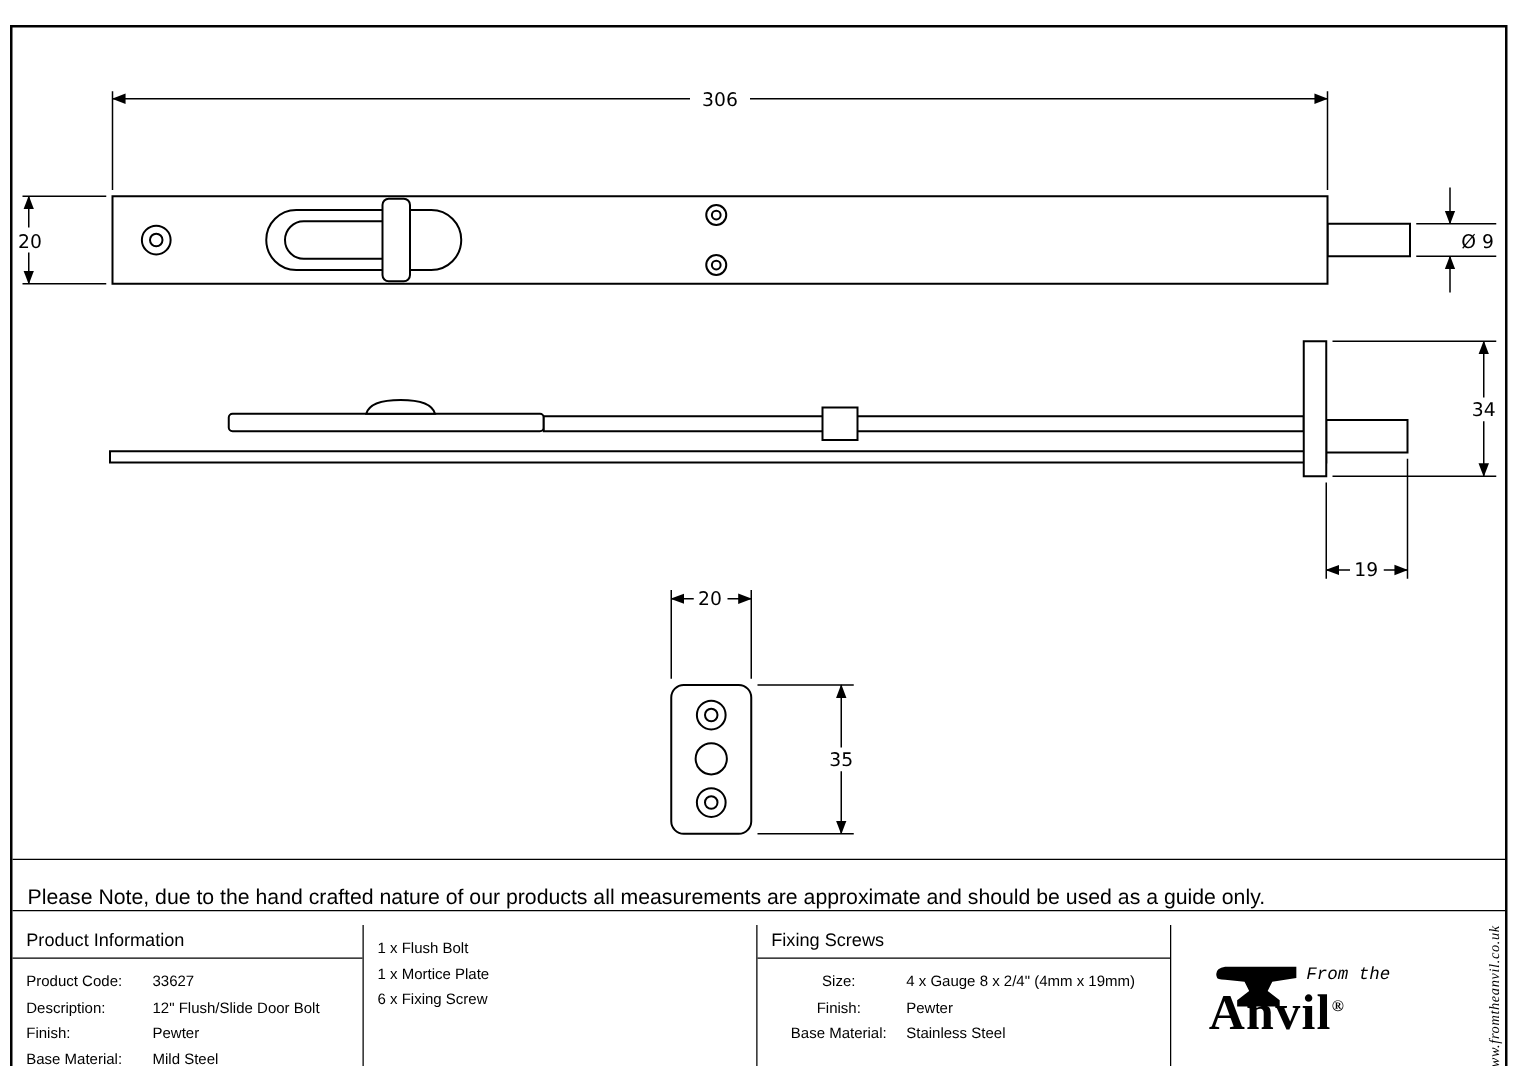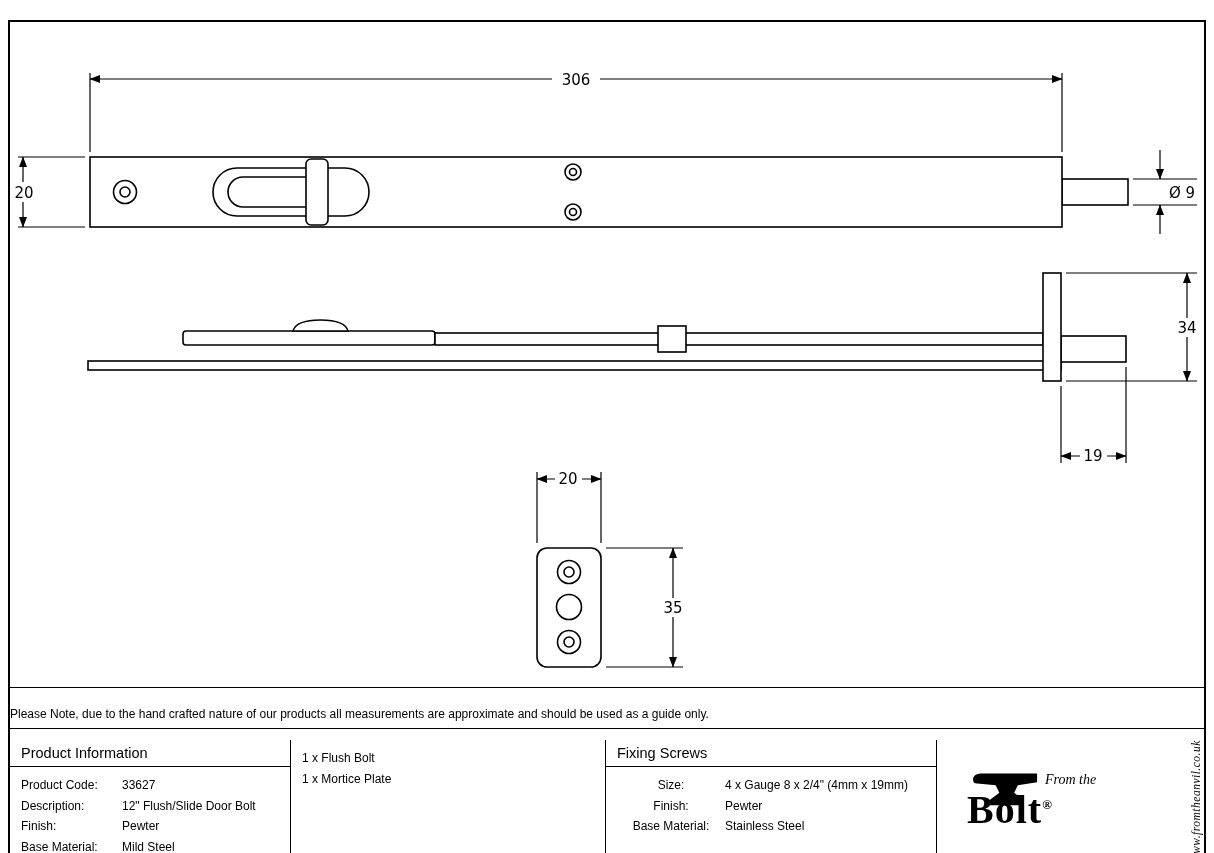--- a/index.html
+++ b/index.html
@@ -17,22 +17,22 @@
   .drawing-area { height: 666px; border-bottom: 1.5px solid #000; overflow: hidden; }
   .drawing-area svg { display: block; }
 
   .part { fill: #fff; stroke: #000; stroke-width: 1.6; }
   .dim  { stroke: #000; stroke-width: 1.2; fill: none; }
   .mask { fill: #fff; stroke: none; }
   .dim-text { font-family: "DejaVu Sans", sans-serif; font-size: 15px; fill: #000; }
 
   .note-bar {
     height: 30px; border-bottom: 1.5px solid #000;
-    display: flex; align-items: center;
-    padding-left: 0; font-size: 12px;
+    display: flex; align-items: flex-end;
+    padding-left: 12px; font-size: 17px;
   }
 
   .info-table { flex: 1; display: flex; }
   .col { border-right: 1.5px solid #000; }
   .col-product { width: 281px; }
   .col-pack    { width: 315px; }
   .col-fixing  { width: 331px; }
   .col-logo    { flex: 1; border-right: none; position: relative; overflow: hidden; }
 
   .col-header {
@@ -42,21 +42,21 @@
   }
   .col-body { padding: 8px 0 0 11px; font-size: 12px; }
   .kv { line-height: 20.5px; white-space: nowrap; }
   .k { display: inline-block; }
   .col-product .k { width: 101px; }
   .col-fixing  .k { width: 108px; text-align: center; }
 
   .anvil-art { position: absolute; left: 32px; top: 26px; width: 74px; height: 46px; }
   .from-the {
     position: absolute; left: 108px; top: 32px;
-    font-family: Liberation Serif, serif; font-style: italic; font-size: 14px;
+    font-family: Liberation Mono, monospace; font-style: italic; font-size: 14px;
   }
   .brand-name {
     position: absolute; left: 30px; top: 48px;
     font-family: "Liberation Serif", serif; font-weight: bold;
     font-size: 40px; letter-spacing: 1px; line-height: 1.1;
   }
   .brand-name sup { font-size: 13px; }
   .website {
     position: absolute; top: 0; right: 2px; height: 100%;
     writing-mode: vertical-rl; transform: rotate(180deg);
@@ -185,20 +185,21 @@
         <div class="kv">
           <span class="k">Base Material:</span><span class="v">Mild Steel</span>
         </div>
       </div>
     </div>
 
     <div class="col col-pack">
       <div class="col-body">
         <div class="kv">1 x Flush Bolt</div>
         <div class="kv">1 x Mortice Plate</div>
+        <div class="kv">6 x Fixing Screw</div>
       </div>
     </div>
 
     <div class="col col-fixing">
       <div class="col-header">Fixing Screws</div>
       <div class="col-body">
         <div class="kv">
           <span class="k">Size:</span><span class="v">4 x Gauge 8 x 2/4" (4mm x 19mm)</span>
         </div>
         <div class="kv">
@@ -208,18 +209,18 @@
           <span class="k">Base Material:</span><span class="v">Stainless Steel</span>
         </div>
       </div>
     </div>
 
     <div class="col col-logo">
       <svg class="anvil-art" viewBox="0 0 100 60">
         <path fill="#000" d="M6,20 Q3,11 15,9 L92,9 L92,21 L66,25 L61,35 L74,45 L74,52 L28,52 L28,45 L41,35 L36,25 L15,23 Q6,23 6,20 Z"></path>
       </svg>
       <div class="from-the">From the</div>
-      <div class="brand-name"><span>Bolt</span><sup>®</sup></div>
+      <div class="brand-name"><span>Anvil</span><sup>®</sup></div>
       <div class="website">www.fromtheanvil.co.uk</div>
     </div>
 
   </div>
 </div>
 
 </body></html>

